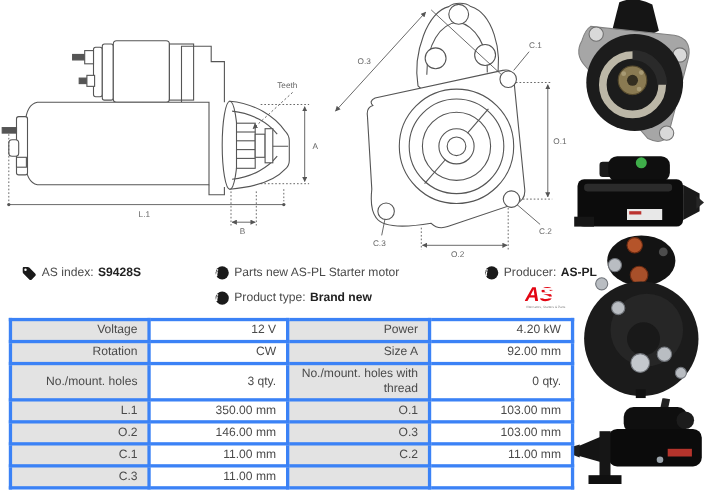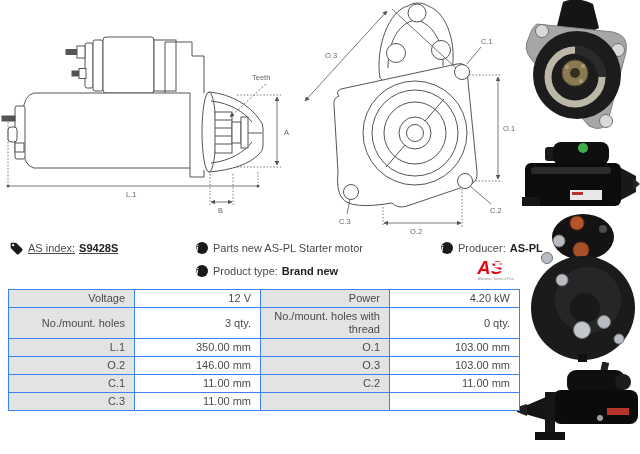--- a/index.html
+++ b/index.html
@@ -3,34 +3,34 @@
 <meta charset="utf-8">
 <style>
   html,body{margin:0;padding:0;background:#fff;}
   .page{position:relative;width:640px;height:454px;background:#fff;overflow:hidden;
         font-family:"Liberation Sans",sans-serif;color:#4a4a4a;}
   svg text{font-family:"Liberation Sans",sans-serif;}
 
   
   .info{position:absolute;left:0;top:236px;width:520px;height:54px;font-size:11px;}
   .info-col{position:absolute;top:0;}
-  .col1{left:10px;text-decoration:underline;} .col2{left:196px;} .col3{left:441px;}
+  .col1{left:20px;} .col2{left:196px;} .col3{left:441px;}
   .info-row{display:flex;align-items:center;height:14px;margin-top:5px;white-space:nowrap;}
   .info-row .ic{margin-right:5px;flex:0 0 auto;display:inline-flex;}
   .bold{font-weight:bold;color:#222;margin-left:4px;}
   .redline{color:#e30613;font-weight:bold;}
   .info-icon{width:12px;height:12px;border-radius:50%;background:#1a1a1a;color:#fff;
              font-size:9px;font-weight:bold;font-style:italic;text-align:center;
              line-height:12px;display:inline-block;font-family:"Liberation Serif",serif;}
   .as-logo{margin-top:3px;margin-left:36px;}
 
   
   table.spec{position:absolute;left:8px;top:289px;width:511px;border-collapse:collapse;
              table-layout:fixed;font-size:11px;color:#4a4a4a;}
-  table.spec td{border:1px solid #3b82f6;padding:2px 9px 2px 4px;text-align:right;
+  table.spec td{border:3px solid #3b82f6;padding:2px 9px 2px 4px;text-align:right;
                 line-height:13px;height:13px;vertical-align:middle;}
   td.lbl{background:#e3e3e3;}
   td.val{background:#fff;}
 
   
   .drawing{position:absolute;top:0;}
   .side-view{left:0;}
   .front-view{left:295px;}
   .photos{position:absolute;left:515px;top:0;width:125px;height:454px;}
   .photo{display:block;}
@@ -270,20 +270,26 @@
         <col style="width:130px">
       </colgroup>
     <tbody>
       <tr>
         <td class="lbl">Voltage</td>
         <td class="val">12 V</td>
         <td class="lbl">Power</td>
         <td class="val">4.20 kW</td>
       </tr>
       <tr>
+        <td class="lbl">Rotation</td>
+        <td class="val">CW</td>
+        <td class="lbl">Size A</td>
+        <td class="val">92.00 mm</td>
+      </tr>
+      <tr>
         <td class="lbl">No./mount. holes</td>
         <td class="val">3 qty.</td>
         <td class="lbl">No./mount. holes with thread</td>
         <td class="val">0 qty.</td>
       </tr>
       <tr>
         <td class="lbl">L.1</td>
         <td class="val">350.00 mm</td>
         <td class="lbl">O.1</td>
         <td class="val">103.00 mm</td>

